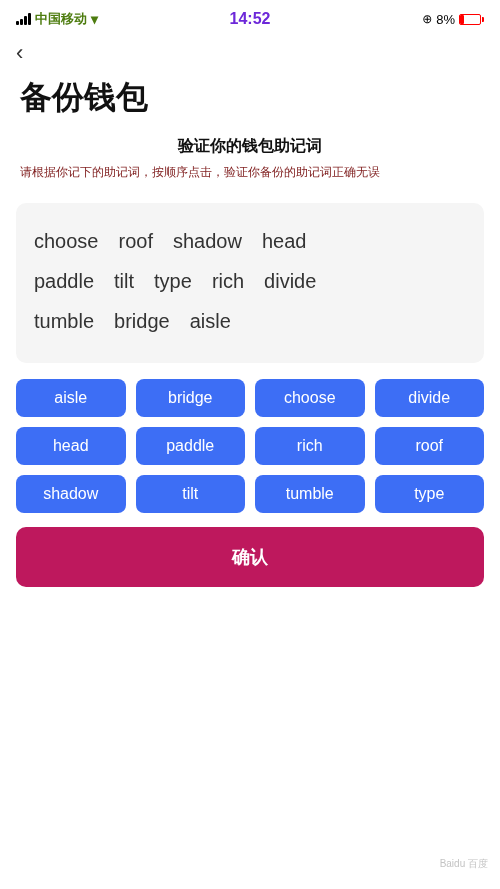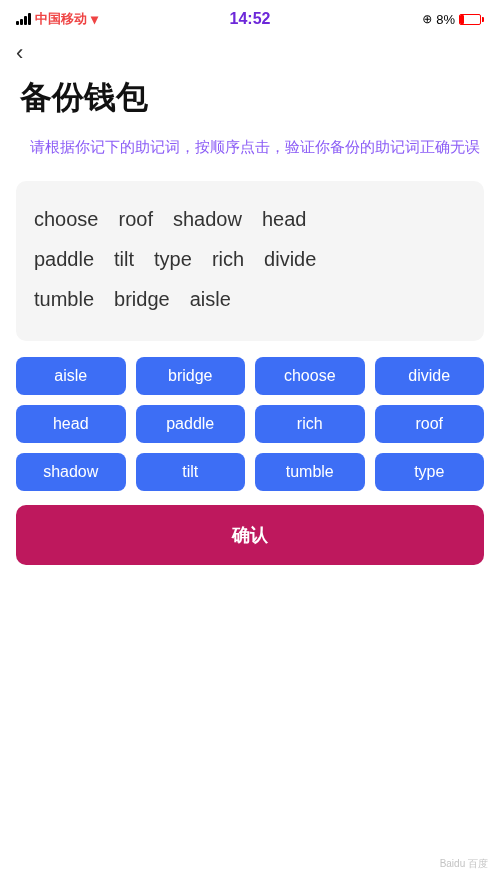--- a/index.html
+++ b/index.html
@@ -20,21 +20,21 @@
       align-items: center;
       padding: 6px 16px 4px;
       height: 36px;
     }
     .status-left {
       display: flex;
       align-items: center;
       gap: 4px;
       font-size: 13px;
       font-weight: 600;
-      color: #ef4444;
+      color: #4d7c0f;
     }
     .status-center {
       font-size: 16px;
       font-weight: 600;
       color: #6d28d9;
       position: absolute;
       left: 50%;
       transform: translateX(-50%);
     }
     .status-right {
@@ -109,24 +109,24 @@
       text-align: center;
       padding: 0 20px 8px;
     }
     .instruction-title {
       font-size: 16px;
       font-weight: 600;
       color: #111;
       margin-bottom: 6px;
     }
     .instruction-desc {
-      font-size: 15px;
-      color: #8b5cf6;
+      font-size: 12px;
+      color: #7f1d1d;
       line-height: 1.5;
-      text-align: right;
+      text-align: left;
     }
 
     
     .word-display-box {
       margin: 14px 16px;
       background: #f5f5f5;
       border-radius: 10px;
       padding: 20px 18px;
       min-height: 160px;
     }
@@ -215,20 +215,21 @@
   </div>
 </div>
 
 <div class="nav-bar">
   <span class="back-btn">‹</span>
 </div>
 
 <div class="page-title">备份钱包</div>
 
 <div class="instruction-section">
+  <div class="instruction-title">验证你的钱包助记词</div>
   <div class="instruction-desc">请根据你记下的助记词，按顺序点击，验证你备份的助记词正确无误</div>
 </div>
 
 <div class="word-display-box">
   <div class="word-display-row">
     <span class="word-display-item">choose</span>
     <span class="word-display-item">roof</span>
     <span class="word-display-item">shadow</span>
     <span class="word-display-item">head</span>
   </div>

